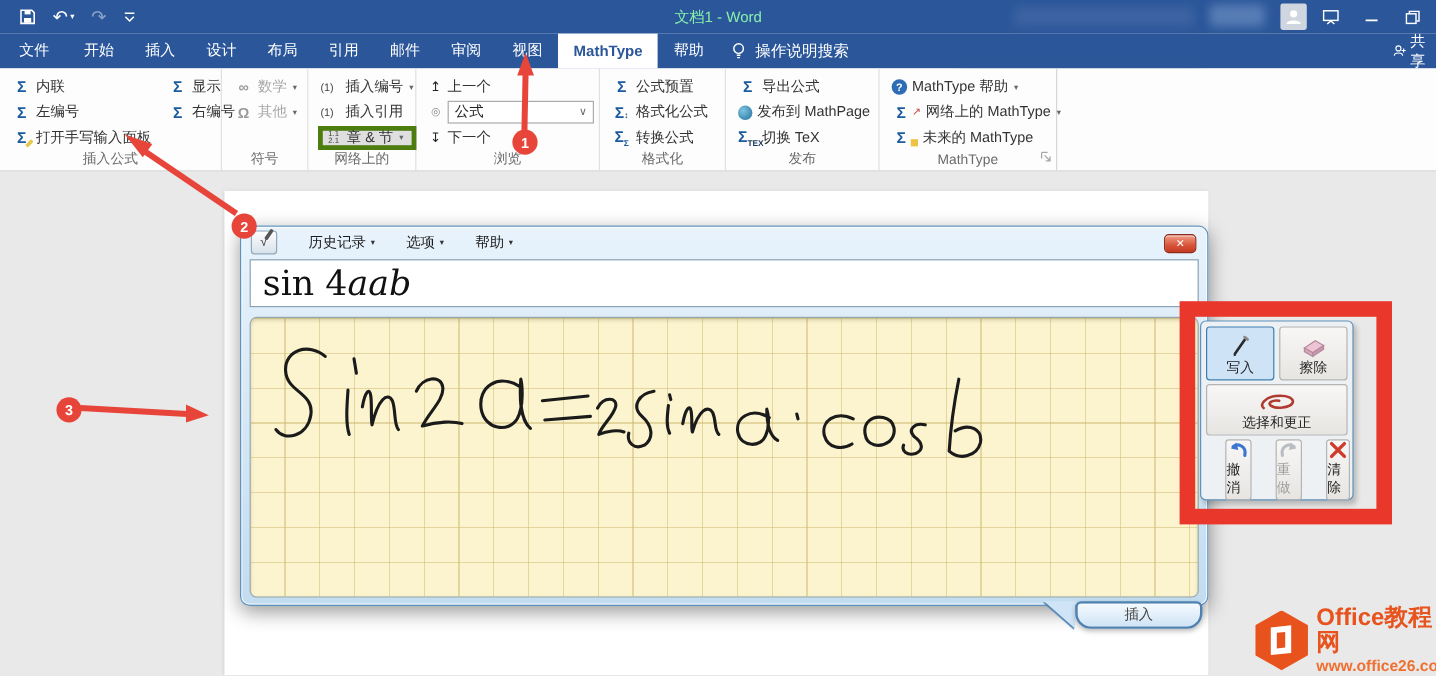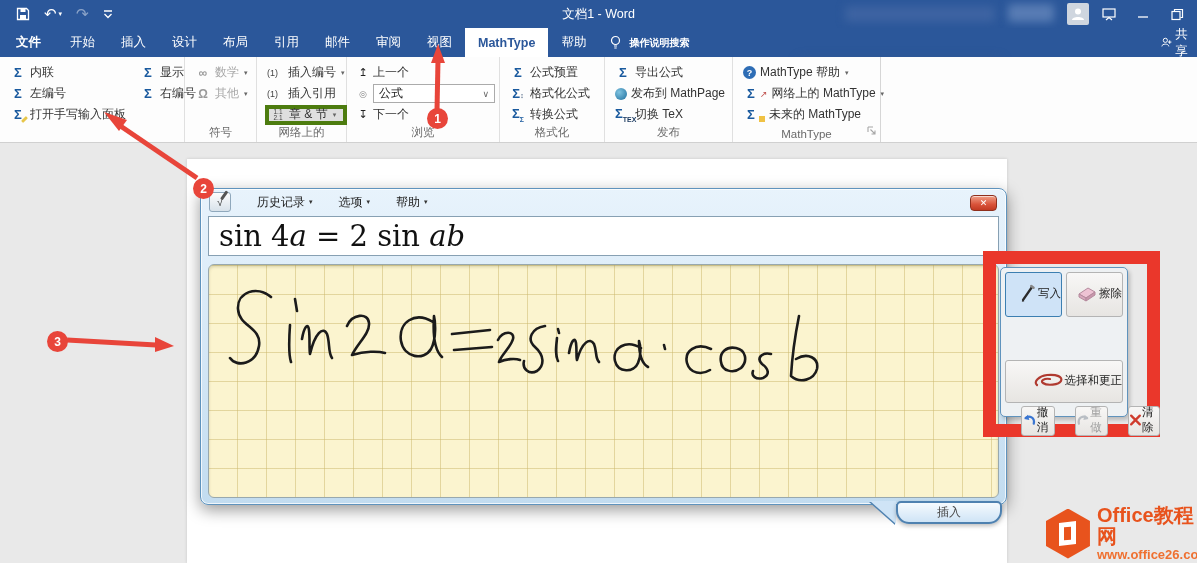--- a/index.html
+++ b/index.html
@@ -5,35 +5,35 @@
   * { margin:0; padding:0; box-sizing:border-box; }
   html,body { width:1197px; height:563px; overflow:hidden; }
   body { font-family:"Liberation Sans","DejaVu Sans",sans-serif; font-size:12px; color:#3b3b3b; background:#e9e9e9; position:relative; }
 
   
   .titlebar { position:absolute; left:0; top:0; width:1197px; height:28px; background:#2b579a; display:flex; align-items:center; }
   .qat { display:flex; align-items:center; gap:14px; padding-left:16px; color:#fff; }
   .qbtn { display:flex; align-items:center; gap:2px; cursor:default; }
   .qbtn .dd { font-size:7px; }
   .qbtn.dim { opacity:.45; }
-  .win-title { position:absolute; left:50%; transform:translateX(-50%); color:#ffffff; font-size:12.5px; white-space:nowrap; }
+  .win-title { position:absolute; left:50%; transform:translateX(-50%); color:#86efac; font-size:12.5px; white-space:nowrap; }
   .tb-right { position:absolute; right:0; top:0; height:28px; display:flex; align-items:center; gap:6px; padding-right:6px; }
   .blur-blob { position:absolute; border-radius:4px; filter:blur(4px); }
   .b1 { left:1008px; top:4px; width:46px; height:18px; background:#587cb4; }
   .b2 { left:845px; top:6px; width:150px; height:16px; background:#3d63a2; }
   .b3 { left:800px; top:32px; width:200px; height:22px; background:#35598f; filter:blur(6px); }
   .avatar { width:22px; height:22px; background:#cfd6df; border-radius:2px; display:flex; align-items:center; justify-content:center; }
   .winctl { width:28px; height:22px; display:flex; align-items:center; justify-content:center; color:#fff; }
 
   
   .tabrow { position:absolute; left:0; top:28px; width:1197px; height:29px; background:#2b579a; display:flex; align-items:stretch; color:#fff; }
   .tab { padding:0 13px; display:flex; align-items:center; font-size:12.5px; cursor:default; white-space:nowrap; }
-  .tab.file { padding:0 16px;font-weight:bold; }
+  .tab.file { padding:0 16px; }
   .tab.active { background:#fff; color:#2b579a; font-weight:bold; }
-  .searchbox { display:flex; align-items:center; gap:7px; padding:0 10px; font-size:10px;font-weight:bold; }
+  .searchbox { display:flex; align-items:center; gap:7px; padding:0 10px; font-size:13px; }
   .share { position:absolute; right:0; top:0; height:29px; width:36px; overflow:hidden; display:flex; align-items:center; gap:3px; font-size:12.5px; color:#fff; }
 
   
   .ribbon { position:absolute; left:0; top:57px; width:1197px; height:86px; background:#fdfdfd; border-bottom:1px solid #d0d0d0; display:flex; }
   .grp { position:relative; border-right:1px solid #e0e0e0; padding:5px 6px 18px 8px; }
   .grp-label { position:absolute; bottom:2px; left:0; right:0; text-align:center; color:#6a6a6a; font-size:11.5px; }
   .gitems { display:grid; grid-auto-flow:column; grid-template-rows:repeat(3,21px); column-gap:10px; align-items:center; }
   .gitems.r2 { grid-template-rows:repeat(2,21px); }
   .ritem { display:flex; align-items:center; gap:4px; white-space:nowrap; font-size:12px; color:#333; cursor:default; height:20px; padding:0 2px; }
   .ritem.disabled { color:#a8a8a8; }
@@ -75,26 +75,26 @@
       #fbf4cf; box-shadow:inset 0 2px 3px rgba(120,110,60,.25); overflow:hidden; }
 
   
   .insert-btn { position:absolute; left:896px; top:358px; width:106px; height:23px; background:linear-gradient(#f5fafe,#cfe4f6); border:2px solid #4e81b0; border-radius:5px 5px 13px 13px; display:flex; align-items:center; justify-content:center; font-size:12px; color:#444; z-index:3; box-shadow:0 2px 4px rgba(0,0,0,.25); }
   .insert-notch { position:absolute; left:870px; top:358px; width:0; height:0; border-top:23px solid #cfe4f6; border-left:26px solid transparent; z-index:3; filter:drop-shadow(-1px 1px 0 #4e81b0); }
 
   
   .red-frame { position:absolute; left:983px; top:108px; width:177px; height:186px; border:13px solid #ea372b; z-index:4; }
   .tool-panel { position:absolute; left:1000px; top:124px; width:128px; height:150px; background:#eef1f3; border:1px solid #5f93bd; border-radius:5px; padding:4px; z-index:5; box-shadow:2px 3px 4px rgba(0,0,0,.2); }
   .tp-row { display:flex; gap:4px; margin-bottom:3px; }
-  .tbtn { background:linear-gradient(#f8f7f6,#e7e5e2); border:1px solid #b4b4b4; border-radius:3px; display:flex; align-items:center; justify-content:flex-end; padding-bottom:2px; font-size:11.5px; color:#222; }
+  .tbtn { background:linear-gradient(#f8f7f6,#e7e5e2); border:1px solid #b4b4b4; border-radius:3px; display:flex; flex-direction:column; align-items:center; justify-content:flex-end; padding-bottom:2px; font-size:11.5px; color:#222; }
   .tbtn svg { margin-bottom:1px; }
   .tbtn.sel { background:#cfe3f7; border:1px solid #3c7fb1; }
   .tbtn.w2 { width:57px; height:45px; }
-  .tbtn.wide { width:128px; height:43px;margin-top:40px; }
-  .tbtn.w3 { width:36px; height:30px;margin-left:16px; }
+  .tbtn.wide { width:128px; height:43px; }
+  .tbtn.w3 { width:36px; height:51px;margin-left:16px; }
   .tbtn.disabled { color:#9e9e9e; }
 
   
   .ann-overlay { position:absolute; left:0; top:0; width:1197px; height:563px; pointer-events:none; z-index:6; }
   .ann-circle { position:absolute; width:21px; height:21px; border-radius:50%; background:#e8453a; color:#fff; font-size:12px; font-weight:bold; display:flex; align-items:center; justify-content:center; z-index:7; }
 
   
   .logo { position:absolute; left:1046px; top:362px; display:flex; align-items:center; gap:7px; z-index:2; }
   .hex { width:45px; height:50px; background:#e8531d; clip-path:polygon(50% 0,100% 25%,100% 75%,50% 100%,0 75%,0 25%); display:flex; align-items:center; justify-content:center; }
   .hex-inner { width:17px; height:23px; border:5px solid #fff; background:#e8531d; transform:skewY(-6deg); }
@@ -204,20 +204,21 @@
         </div>
       <div class="ritem">
           <span class="sig">Σ</span>
           <span>显示</span>
         </div>
       <div class="ritem">
           <span class="sig">Σ</span>
           <span>右编号</span>
         </div>
     </div>
+    <div class="grp-label">插入公式</div>
   </div>
 
   <div class="grp" style="width:72px">
     <div class="gitems r2">
       <div class="ritem disabled">
           <span class="graysym">∞</span>
           <span>数学</span>
           <span class="dd">▾</span>
         </div>
       <div class="ritem disabled">
@@ -350,21 +351,20 @@
         </span>
       <span class="dlg-menu">
           <span>帮助</span>
           <span class="dd">▾</span>
         </span>
       <span class="dlg-close">✕</span>
     </div>
     <div class="eq-box">
         <span>sin 4</span>
         <i>a</i>
-        <span style="white-space:pre"> = 2 sin </span>
         <i>a</i>
         <i>b</i>
       </div>
     <div class="ink-area">
       <svg width="791" height="234" viewBox="0 0 791 234">
         <path fill="none" stroke="#1b1b1b" stroke-width="2.6" stroke-linecap="round" stroke-linejoin="round" d="
           M62,32 C48,20 28,27 29,44 C30,62 53,62 50,81 C47,99 28,103 21,93
           M86,34 L88,46
           M81,60 C80,74 79,88 82,97
           M93,74 C95,62 99,57 100,65 C101,73 100,83 101,89 C106,68 114,61 118,69 C121,77 119,88 123,93

